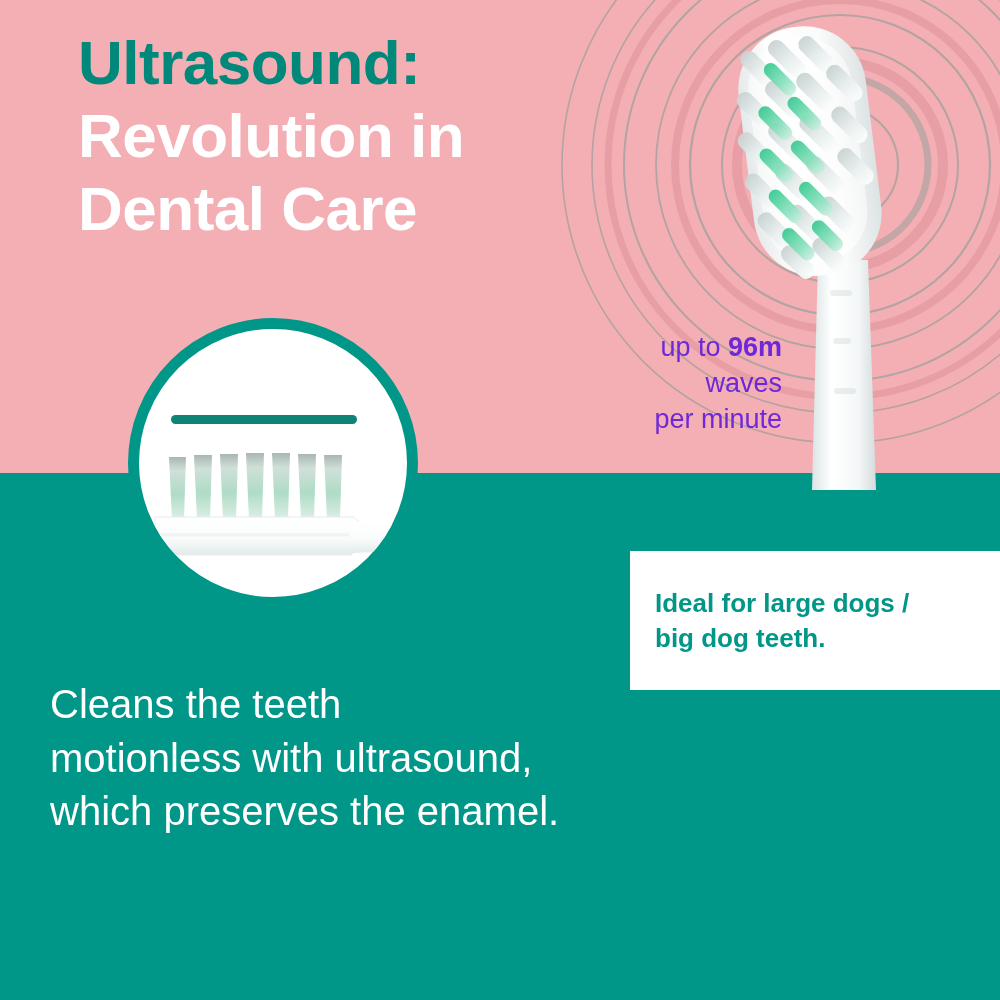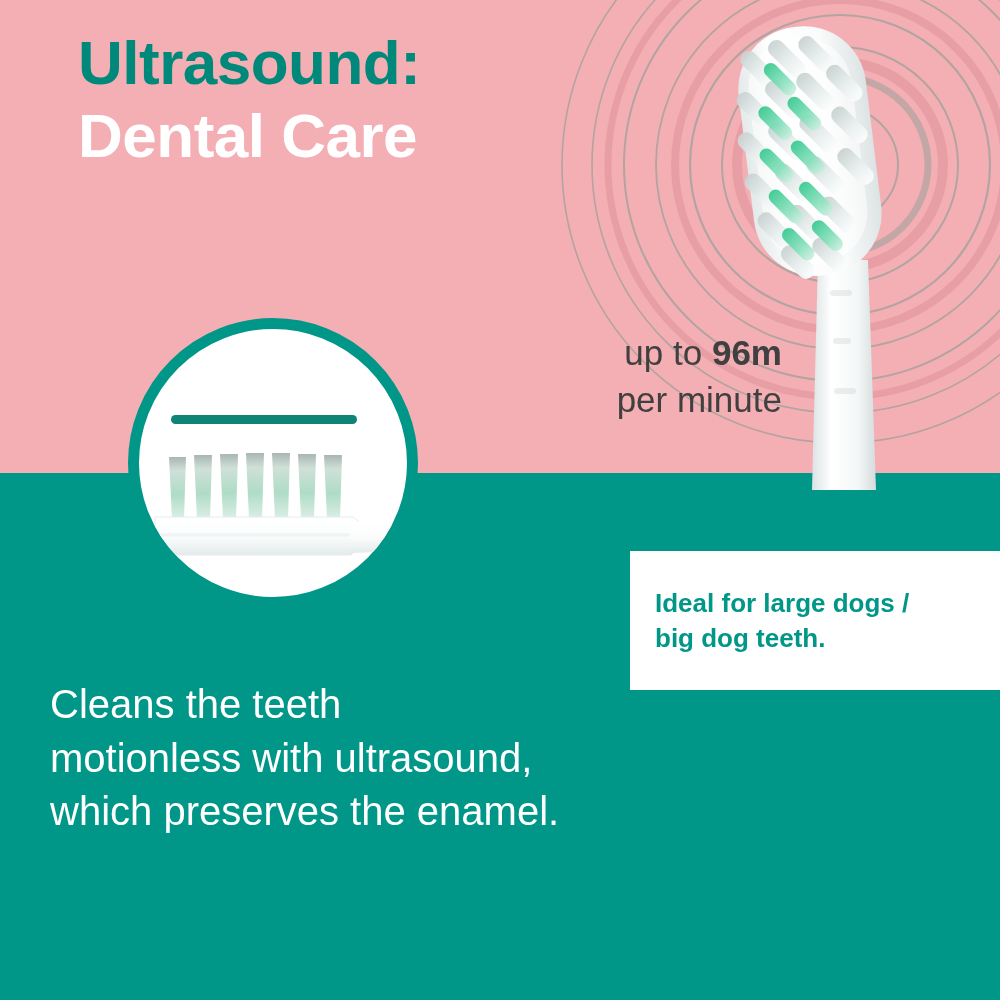--- a/index.html
+++ b/index.html
@@ -51,22 +51,22 @@
     color:#FFFFFF;
     white-space:nowrap;
     margin-left:28px;
   }
   .headline .line.accent { color:#00897B; }
 
   
   .stat {
     position:absolute; right:218px; top:330px;
     text-align:right;
-    color:#404040;
-    font-size:35px;
+    color:#6d28d9;
+    font-size:27px;
     line-height:1.33;
     font-weight:400;
   }
   .stat .bold { font-weight:700; }
 
   
   .inset {
     position:absolute; left:128px; top:318px;
     width:290px; height:290px;
     border-radius:50%;
@@ -214,25 +214,27 @@
       <g opacity="0.16" fill="#8FA0A2">
         <rect x="130" y="300" width="22" height="6" rx="3"></rect>
         <rect x="133" y="348" width="18" height="6" rx="3"></rect>
         <rect x="134" y="398" width="22" height="6" rx="3"></rect>
       </g>
     </svg>
   </div>
 
   <div class="headline">
     <div class="line accent">Ultrasound:</div>
+    <div class="line">Revolution in</div>
     <div class="line">Dental Care</div>
   </div>
 
   <div class="stat">
     <div><span>up to </span><span class="bold">96m</span></div>
+    <div>waves</div>
     <div>per minute</div>
   </div>
 
   <div class="inset">
     <svg viewBox="0 0 268 268" xmlns="http://www.w3.org/2000/svg">
       <defs>
         <linearGradient id="tuftG" x1="0" y1="0" x2="0" y2="1">
           <stop offset="0%" stop-color="#A9B6B4"></stop>
           <stop offset="22%" stop-color="#CFE0D8"></stop>
           <stop offset="60%" stop-color="#AFDCC6"></stop>

